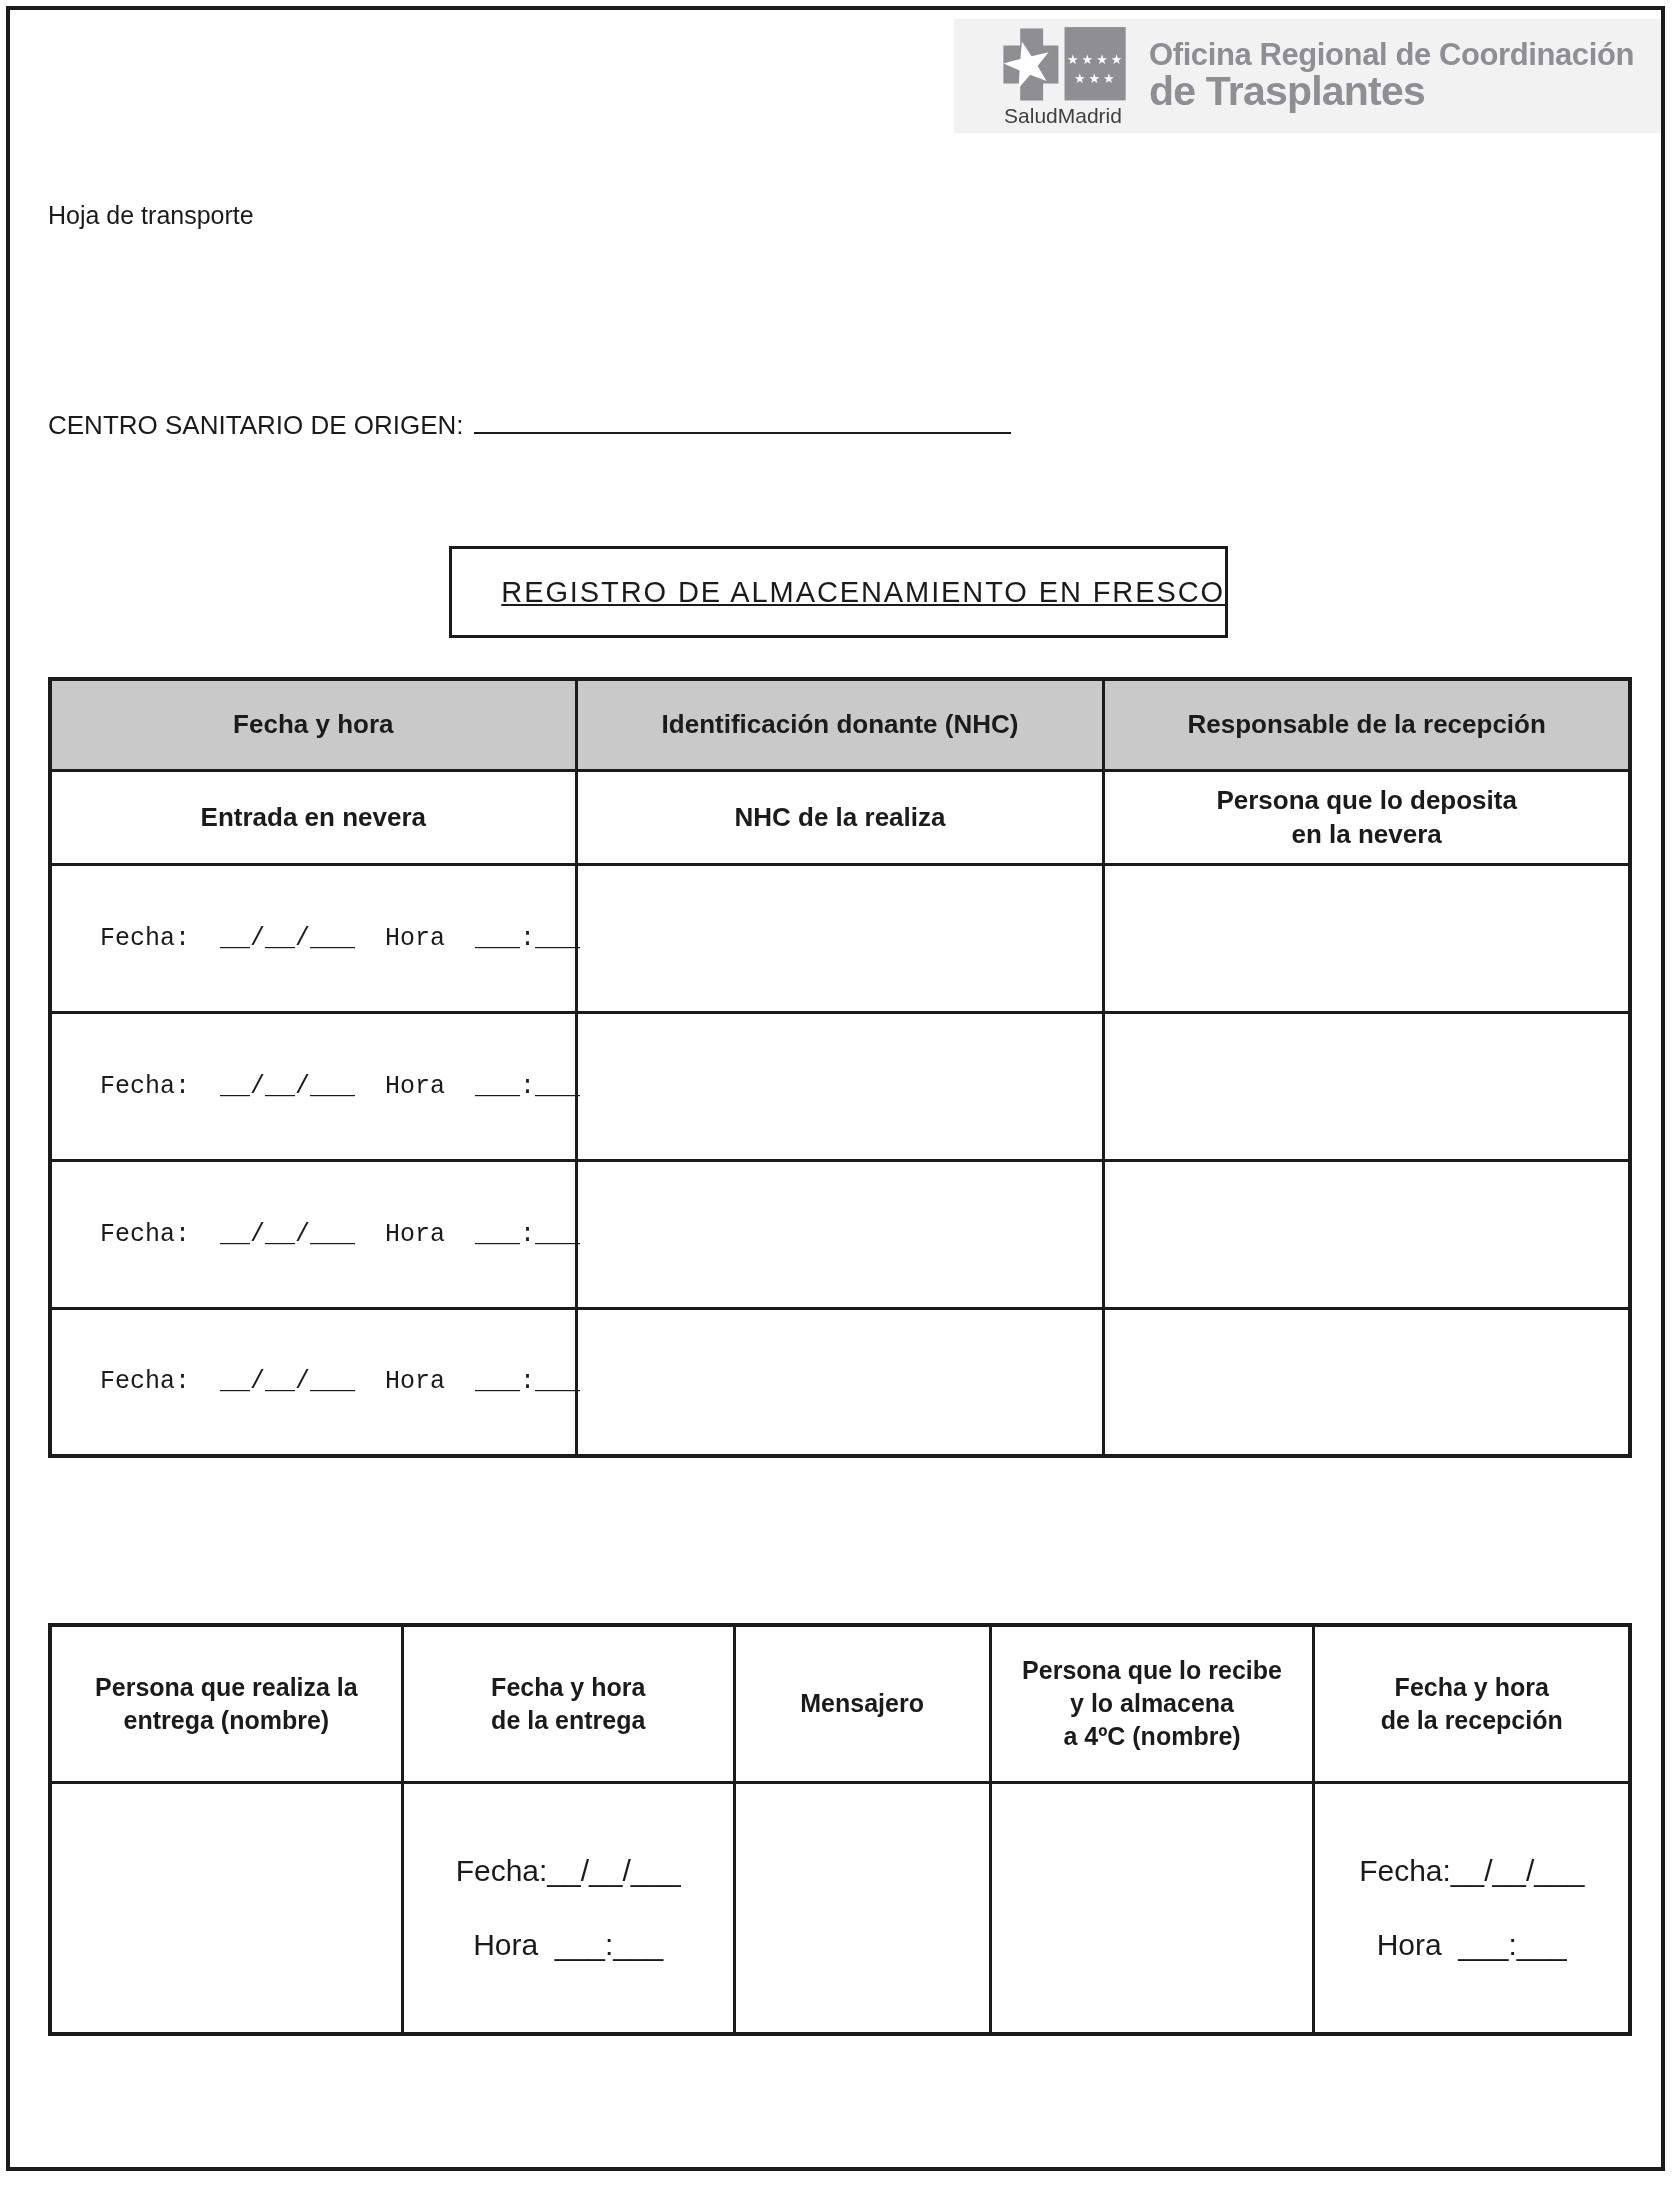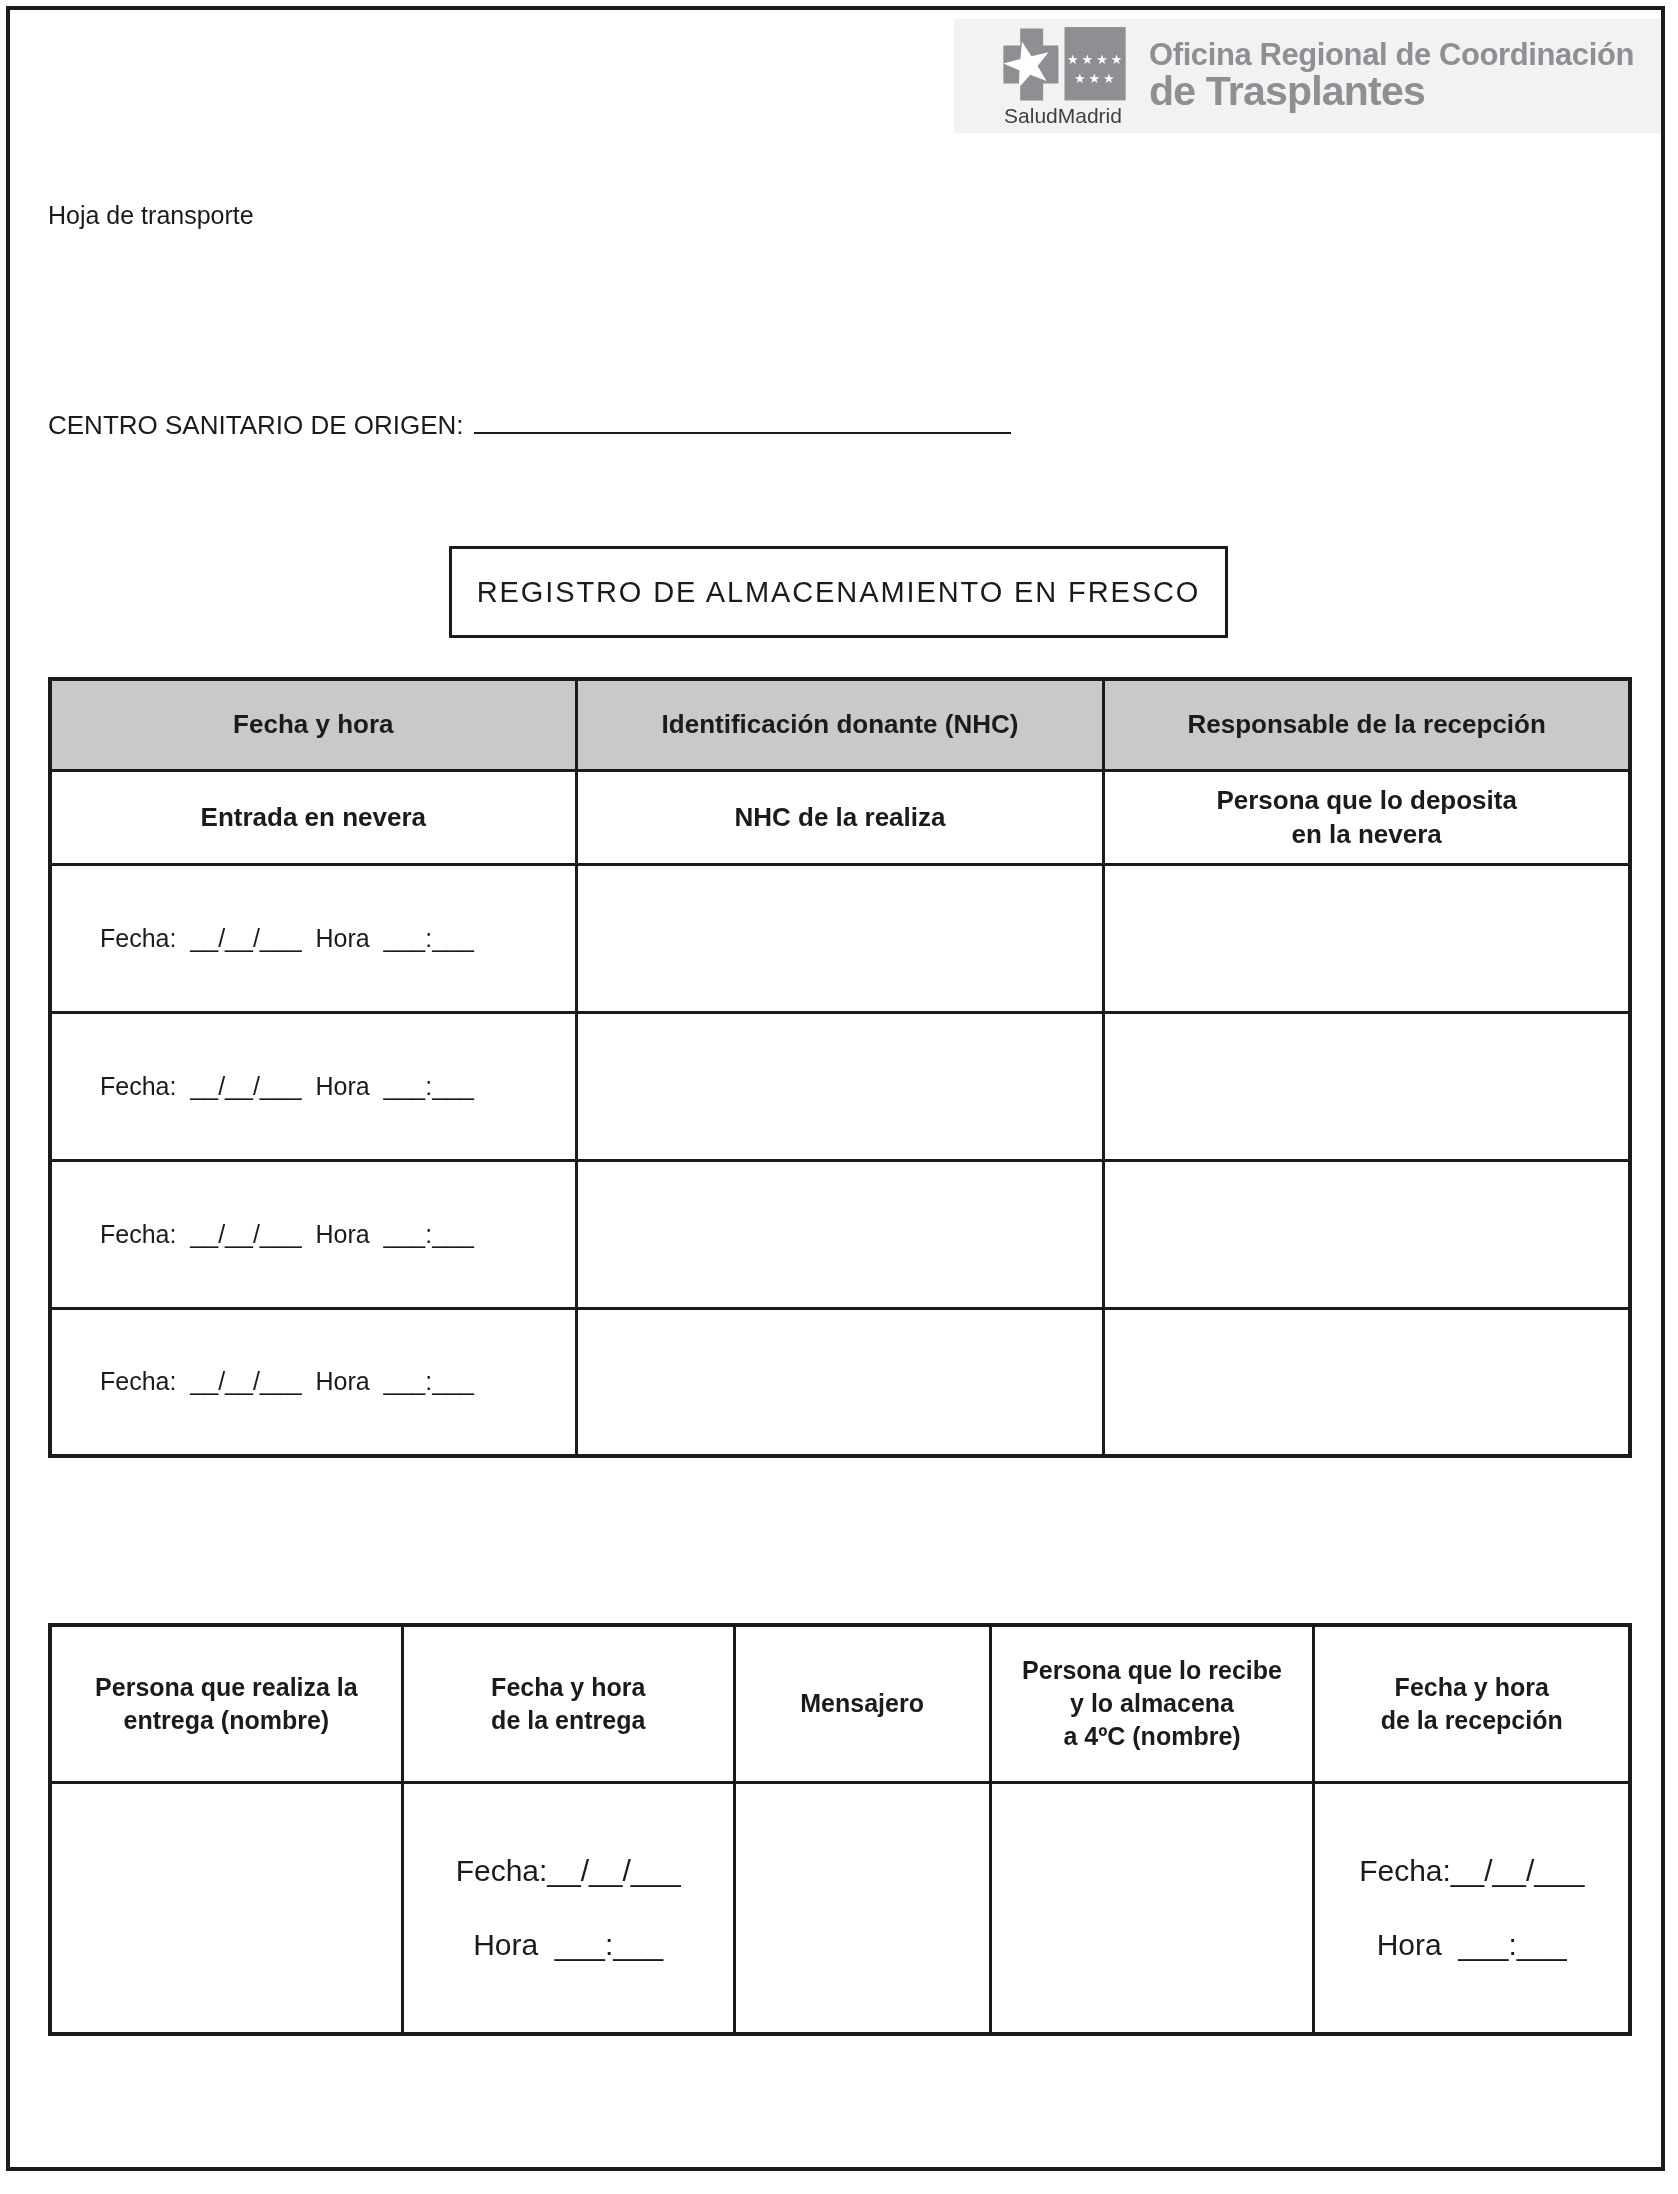--- a/index.html
+++ b/index.html
@@ -24,39 +24,39 @@
   .org-line2{font-size:41px;letter-spacing:-0.8px;}
   
   .doc-label{position:absolute;left:48px;top:201px;font-size:25px;}
   .page-title{position:absolute;left:0;width:1679px;top:305px;text-align:center;
     font-size:28px;font-weight:bold;letter-spacing:0.4px;}
   .origin-row{position:absolute;left:48px;top:405px;font-size:26px;white-space:nowrap;}
   .origin-blank{display:inline-block;width:537px;border-bottom:2.3px solid #1b1b1b;
     height:1.05em;margin-left:10.7px;vertical-align:baseline;}
   .section-box{
     position:absolute;border:3.8px solid #1b1b1b;box-sizing:border-box;
-    display:flex;align-items:center;justify-content:center;background:#fff;
+    display:flex;align-items:center;justify-content:flex-end;background:#fff;text-decoration:underline;
   }
   .registro-box{left:449px;top:546px;width:779px;height:92px;font-size:29px;letter-spacing:1.9px;}
   .transporte-box{left:697px;top:1490px;width:315px;height:86px;font-size:28px;letter-spacing:0.8px;}
   
   .tbl-wrap{position:absolute;left:48px;width:1584px;}
   .t1-wrap{top:677px;}
   .t2-wrap{top:1623px;}
   table{border-collapse:collapse;width:100%;table-layout:fixed;}
   table, td{border:3.1px solid #1b1b1b;}
   table{border-width:4.6px;}
   td{border-top-width:3.8px;border-bottom-width:3.8px;box-sizing:border-box;
      text-align:center;vertical-align:middle;padding:4.6px;}
   .t1 .hdr td{background:#c9c9c9;font-weight:bold;font-size:26px;height:91px;}
   .t1 .subhdr td{font-weight:bold;font-size:26px;height:94px;}
   .t1 .datarow td{height:148px;}
   .t1 .entry-cell{text-align:left;padding-left:48px;font-size:25px;}
   .pre-line{white-space:pre-line;line-height:1.32;}
-  .pre-keep{white-space:pre;}
+  .pre-keep{white-space:pre;font-family:Liberation Mono, monospace;}
   .t2 .hdr td{font-weight:bold;font-size:25px;height:157px;background:#fff;}
   .t2 .datarow td{height:252px;font-size:30px;}
   .fill-line{display:block;white-space:pre;}
   .fill-gap{margin-top:40px;}
 </style>
 </head>
 <body>
 
 <div class="stage">
   <div class="page-frame"></div>

